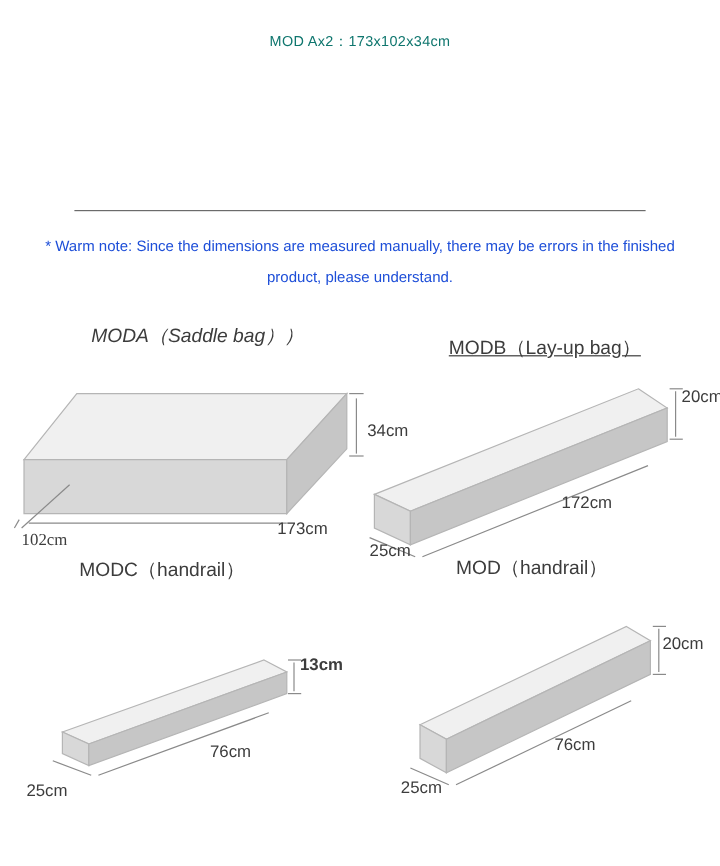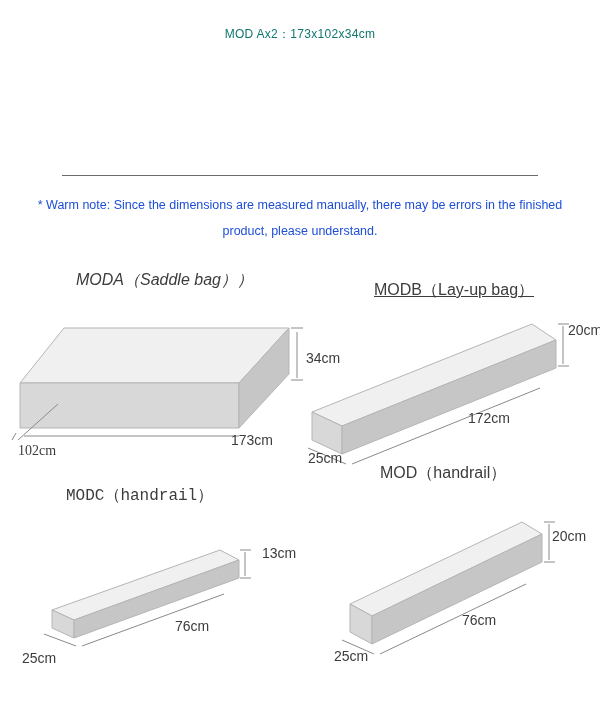--- a/index.html
+++ b/index.html
@@ -130,40 +130,40 @@
   <line class="lead" x1="258" y1="6" x2="269" y2="6"></line>
   <line class="lead" x1="258" y1="48" x2="269" y2="48"></line>
   <line class="lead" x1="52" y1="146" x2="240" y2="70"></line>
   <line class="lead" x1="8" y1="130" x2="46" y2="146"></line>
 </svg>
 
 <div class="dim-label" style="top:322px; left:568px;">20cm</div>
 <div class="dim-label" style="top:410px; left:468px;">172cm</div>
 <div class="dim-label" style="top:450px; left:308px;">25cm</div>
 
-<div class="panel-title" style="top:485px; left:66px;font-family:Liberation Mono, monospace;">MODC（handrail）</div>
+<div class="panel-title" style="top:465px; left:66px;">MODC（handrail）</div>
 
 <svg class="box-art" style="top:520px; left:24px;" width="230" height="140">
 
   <polygon class="f-top f-line" points="196,30 215,40 50,100 28,90"></polygon>
 
   <polygon class="f-front f-line" points="28,90 50,100 50,118 28,108"></polygon>
 
   <polygon class="f-side f-line" points="50,100 215,40 215,58 50,118"></polygon>
 </svg>
 
 <svg class="box-art" style="top:520px; left:24px;" width="250" height="150">
   <line class="lead" x1="221" y1="32" x2="221" y2="56"></line>
   <line class="lead" x1="216" y1="30" x2="227" y2="30"></line>
   <line class="lead" x1="216" y1="58" x2="227" y2="58"></line>
   <line class="lead" x1="58" y1="126" x2="200" y2="74"></line>
   <line class="lead" x1="20" y1="114" x2="52" y2="126"></line>
 </svg>
 
-<div class="dim-label" style="top:545px; left:262px;">13cm</div>
+<div class="dim-label" style="top:545px; left:250px;font-weight:bold;">13cm</div>
 <div class="dim-label" style="top:618px; left:175px;">76cm</div>
 <div class="dim-label" style="top:650px; left:22px;">25cm</div>
 
 <div class="panel-title" style="top:463px; left:380px;">MOD（handrail）</div>
 
 <svg class="box-art" style="top:510px; left:330px;" width="230" height="160">
 
   <polygon class="f-top f-line" points="192,12 212,24 42,106 20,94"></polygon>
 
   <polygon class="f-front f-line" points="20,94 42,106 42,134 20,122"></polygon>

